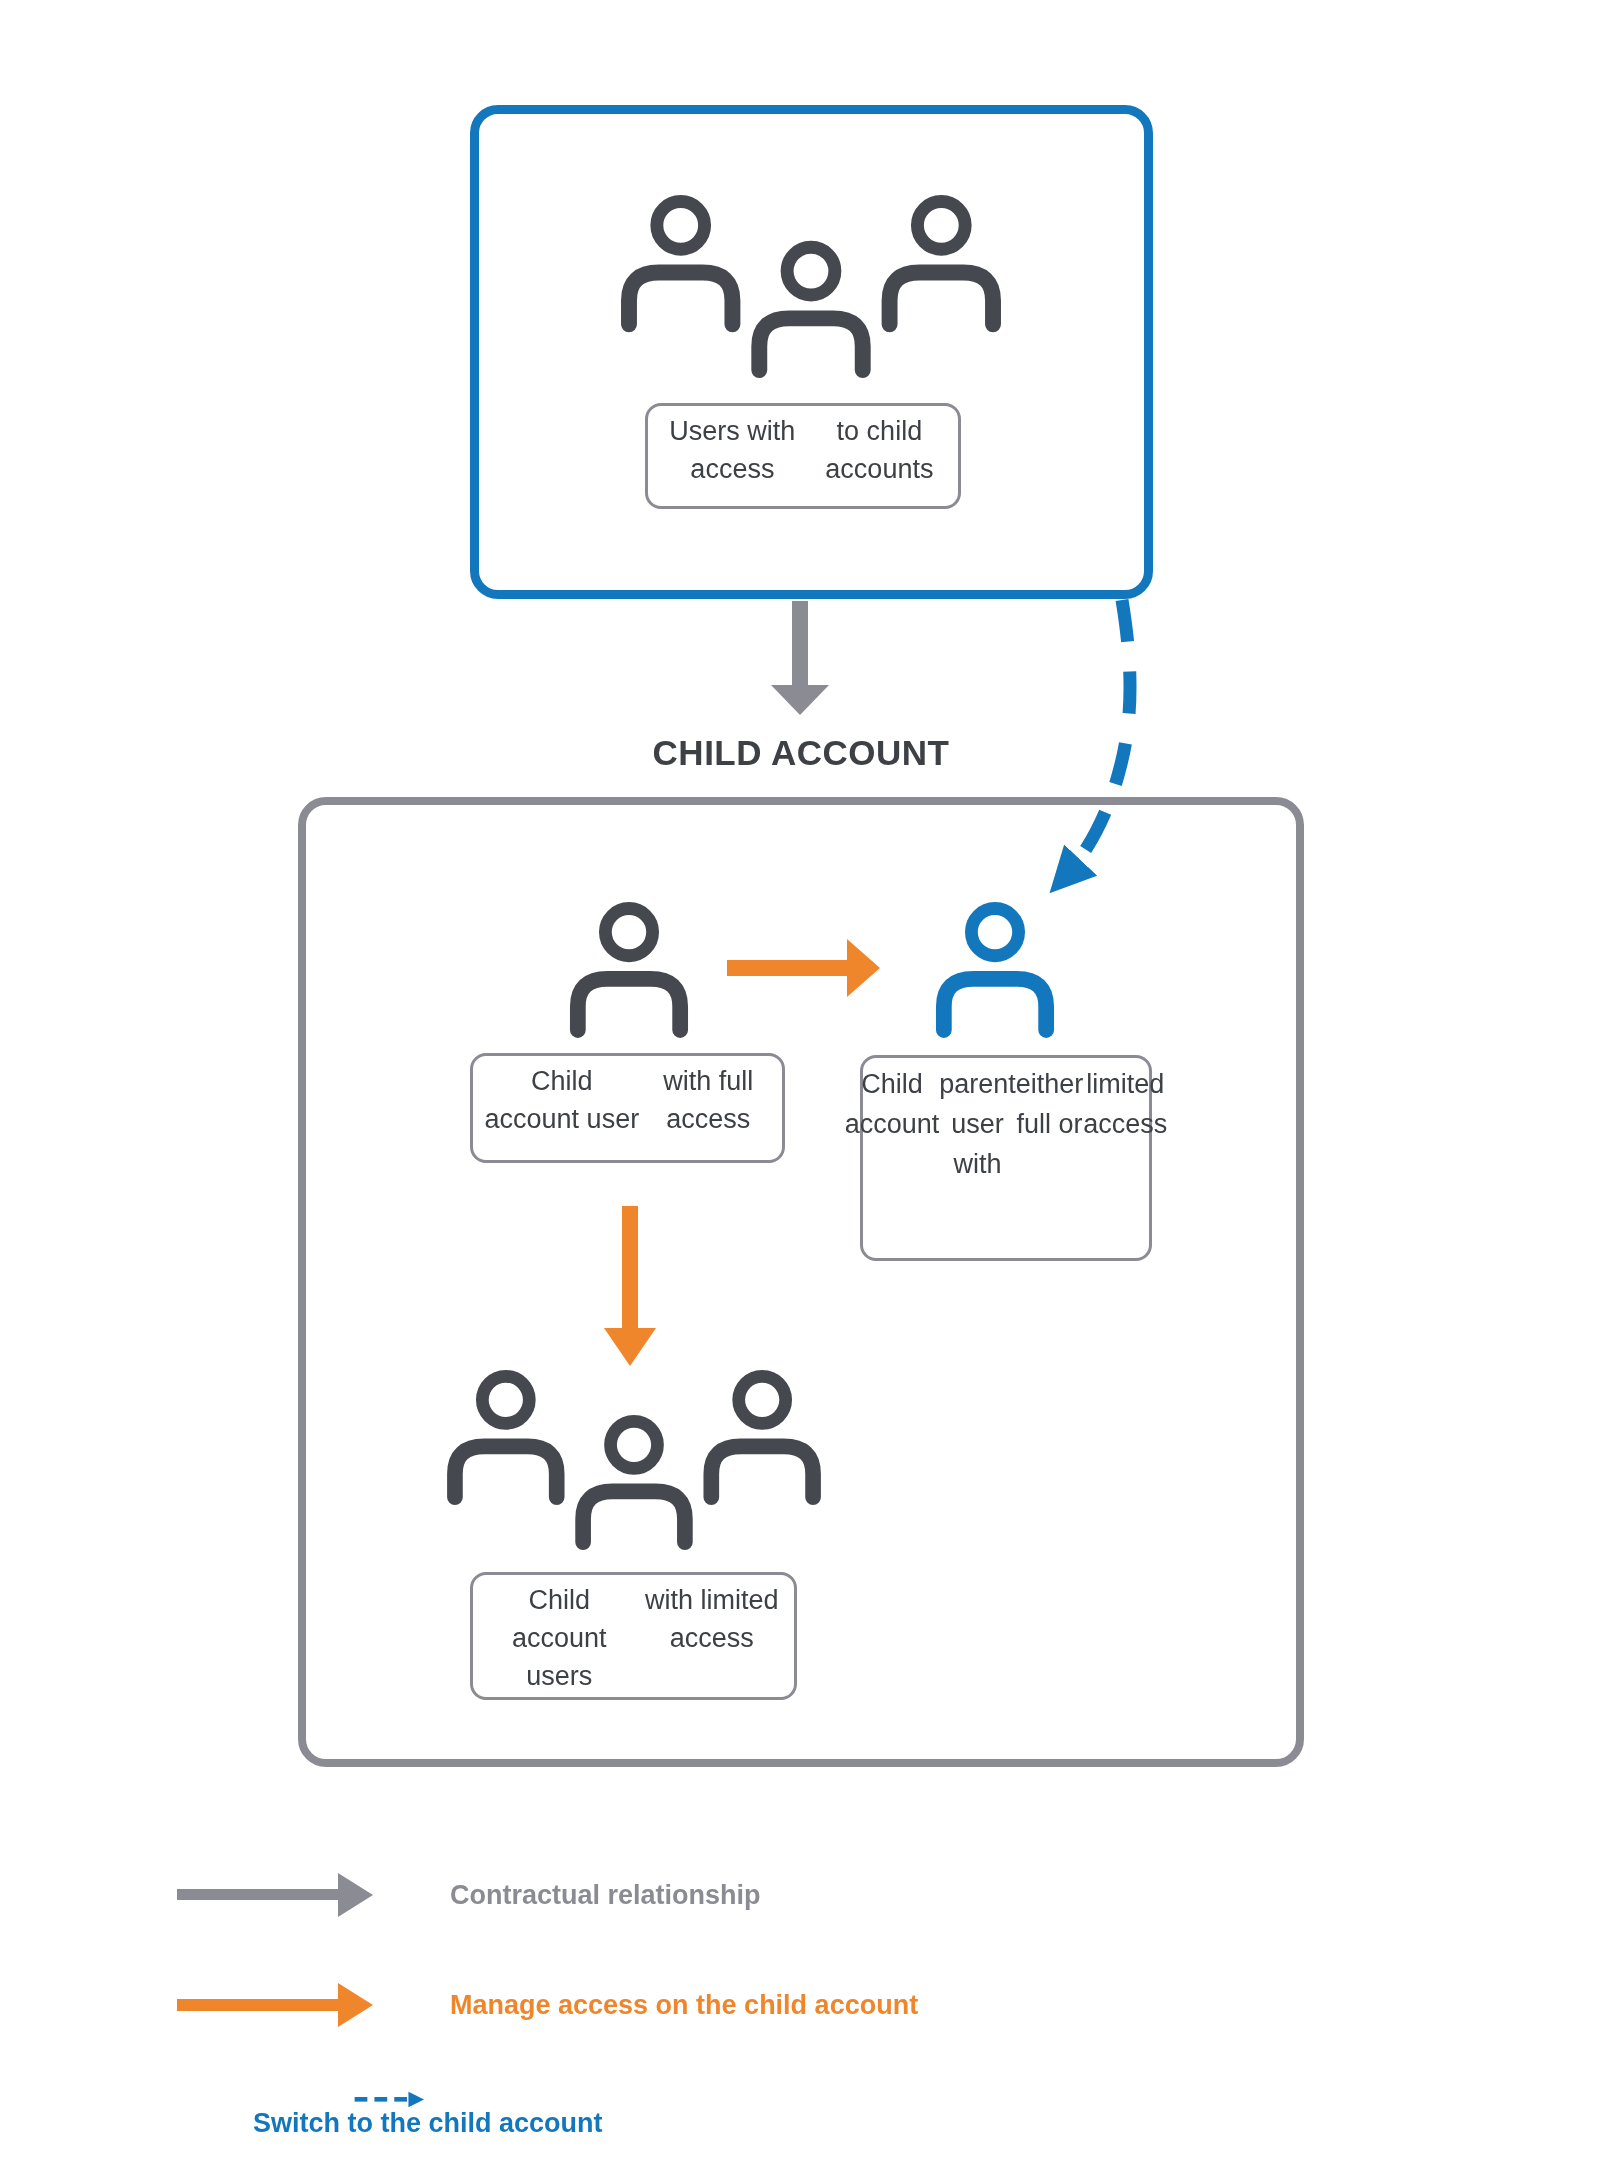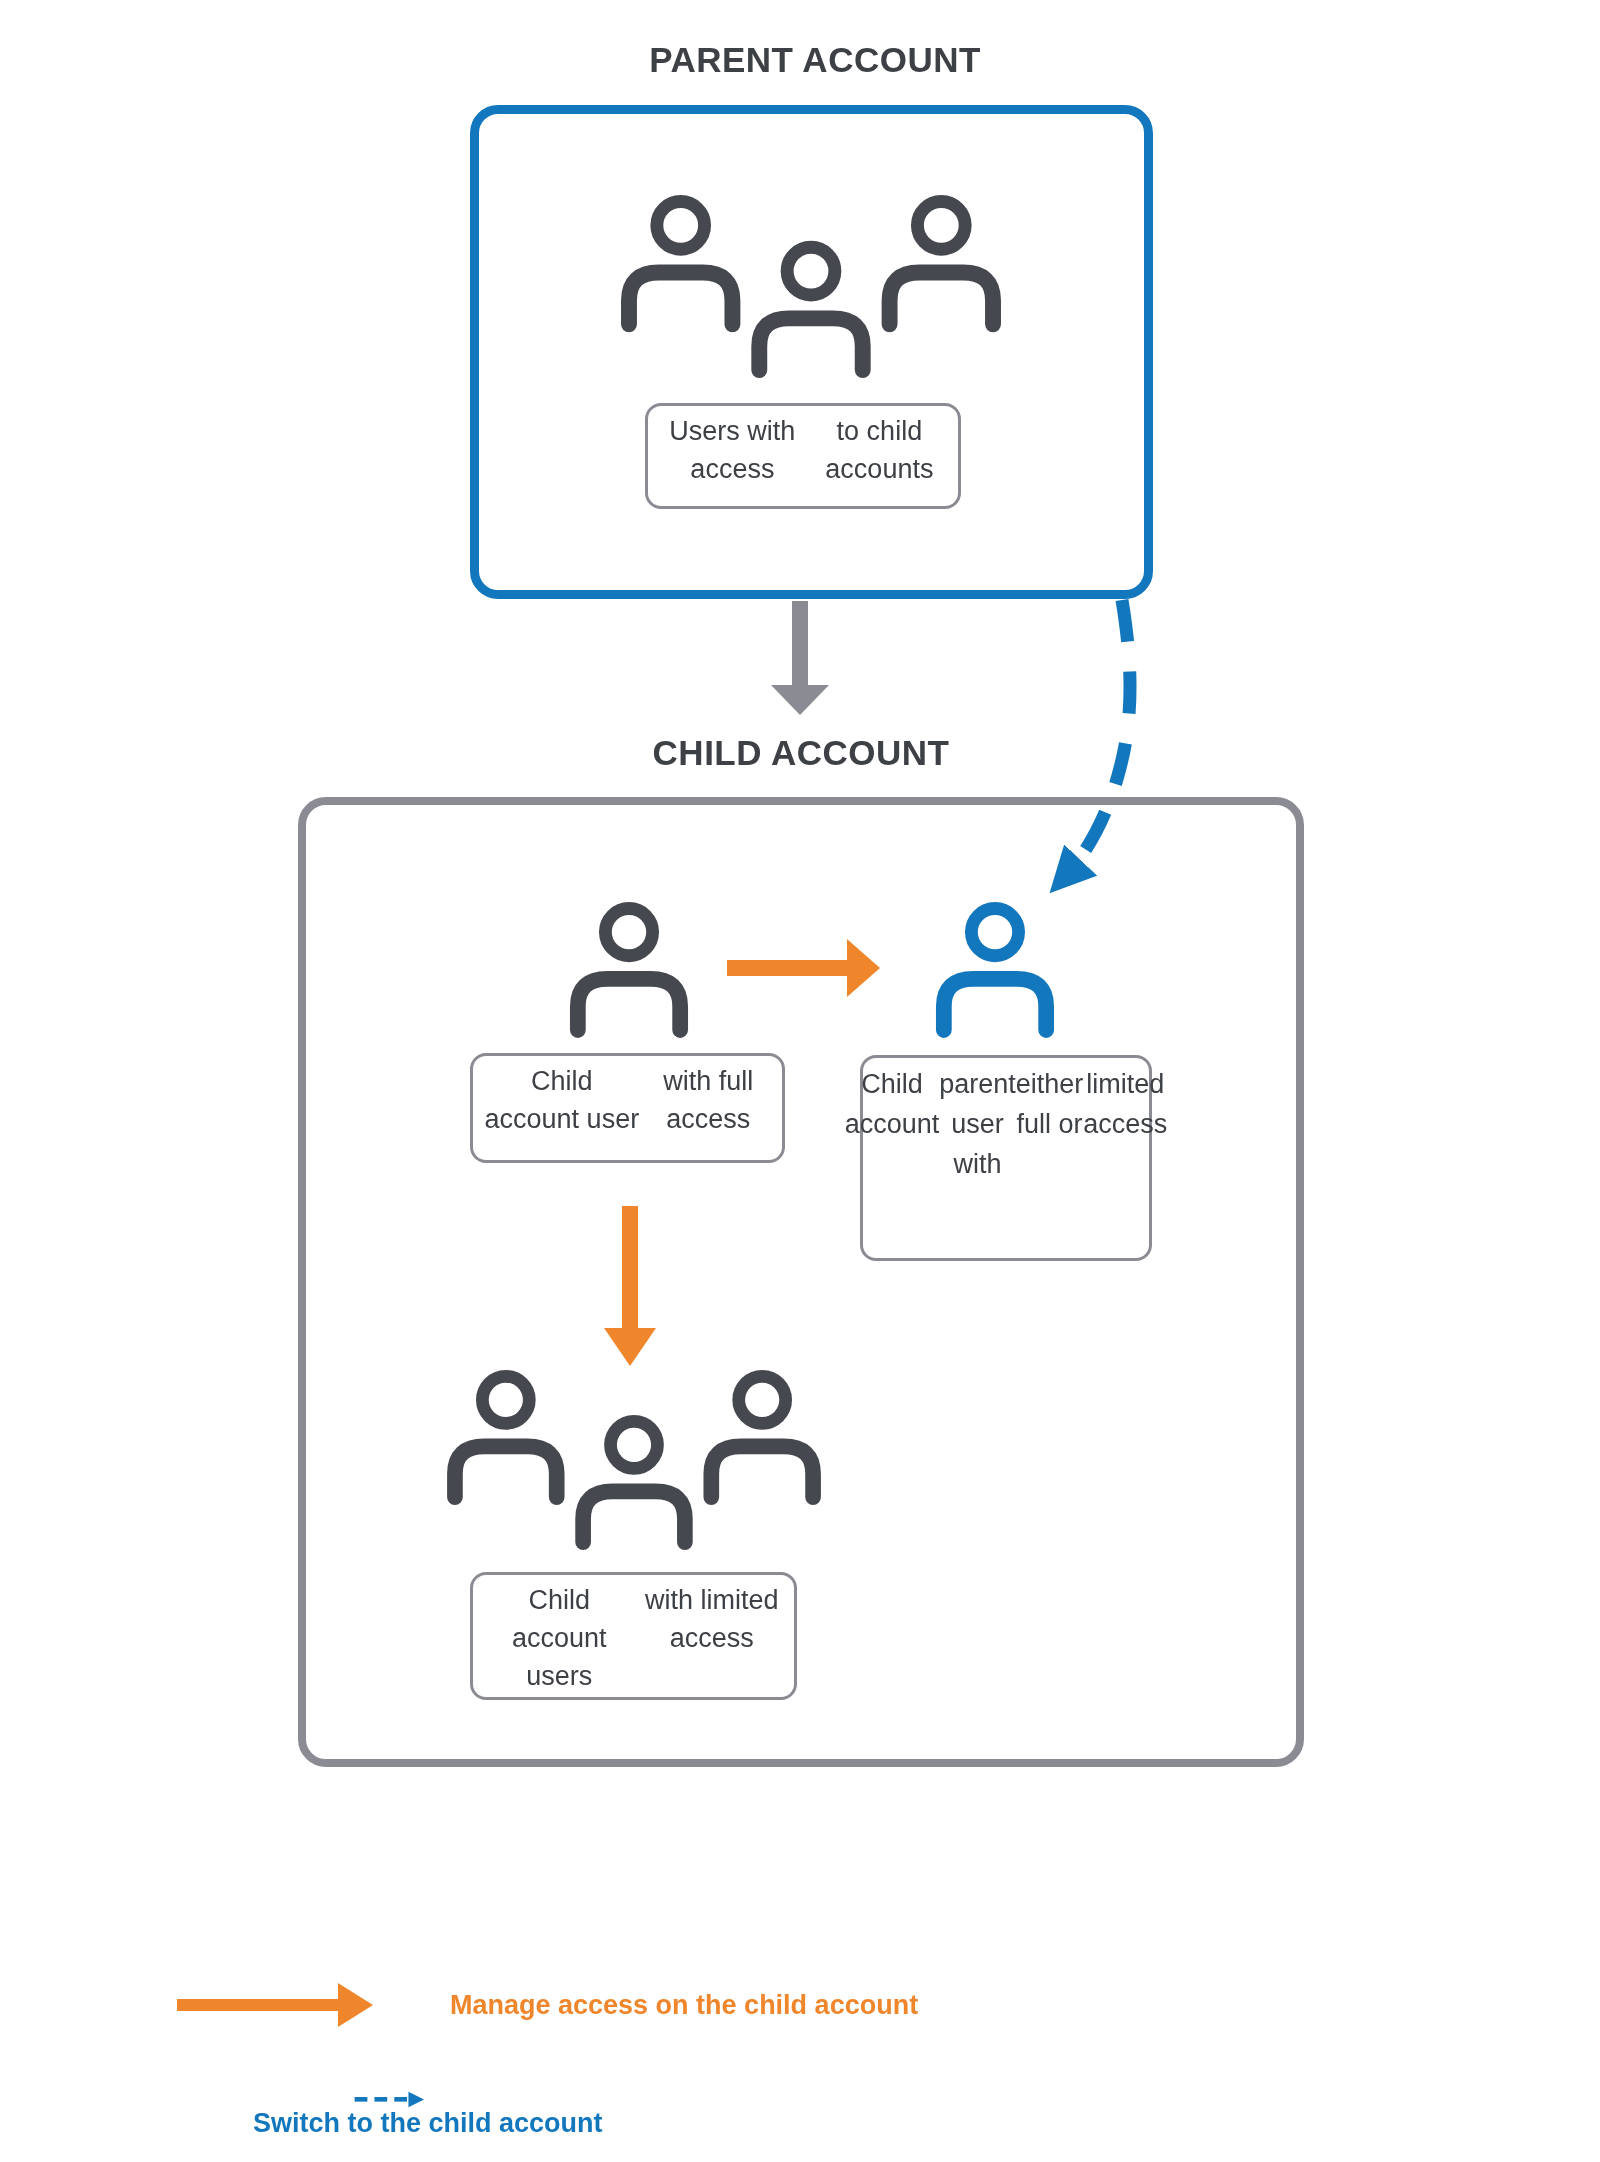--- a/index.html
+++ b/index.html
@@ -59,21 +59,20 @@
   #legend-switch{top:2091px;flex-direction:column;}
   #legend-contract .legend-label{color:var(--gray);}
   #legend-manage .legend-label{color:var(--orange);}
   #legend-switch .legend-label{color:var(--blue);}
 </style>
 </head>
 <body>
 
 <div class="canvas">
 
-  <div class="box-title" id="parent-title">PARENT ACCOUNT</div>
 
   <div class="frame" id="parent-box"></div>
 
   <svg class="icon-abs group" style="left:617px;top:195px;" width="388" height="185" viewBox="0 0 390 186">
     <g transform="translate(2,0)">
       <circle class="head" cx="62" cy="30.5" r="24"></circle>
       <path class="body" d="M10 130 V106 Q10 78 40 78 H84 Q114 78 114 106 V130"></path>
     </g>
     <g transform="translate(264,0)">
       <circle class="head" cx="62" cy="30.5" r="24"></circle>
@@ -161,20 +160,27 @@
 
   <svg id="switch-curve" width="1600" height="2162" viewBox="0 0 1600 2162">
     <defs>
       <marker id="bluehead" viewBox="0 0 10 10" refX="6" refY="5" markerWidth="3.5" markerHeight="3.5" orient="auto">
         <path d="M0 0 L10 5 L0 10 Z" class="fill-blue"></path>
       </marker>
     </defs>
     <path class="dashcurve" d="M1122 600 C1131 655 1135 712 1120 768 C1112 800 1095 845 1062 880" marker-end="url(#bluehead)"></path>
   </svg>
 
+  <div class="legend-row" id="legend-contract">
+    <svg width="197" height="48" viewBox="0 0 197 48">
+      <rect class="fill-gray" x="0" y="18" width="163" height="11"></rect>
+      <polygon class="fill-gray" points="161,2 161,46 196,24"></polygon>
+    </svg>
+    <span class="legend-label">Contractual relationship</span>
+  </div>
 
   <div class="legend-row" id="legend-manage">
     <svg width="197" height="48" viewBox="0 0 197 48">
       <rect class="fill-orange" x="0" y="18" width="163" height="12"></rect>
       <polygon class="fill-orange" points="161,2 161,46 196,24"></polygon>
     </svg>
     <span class="legend-label">Manage access on the child account</span>
   </div>
 
   <div class="legend-row" id="legend-switch">

